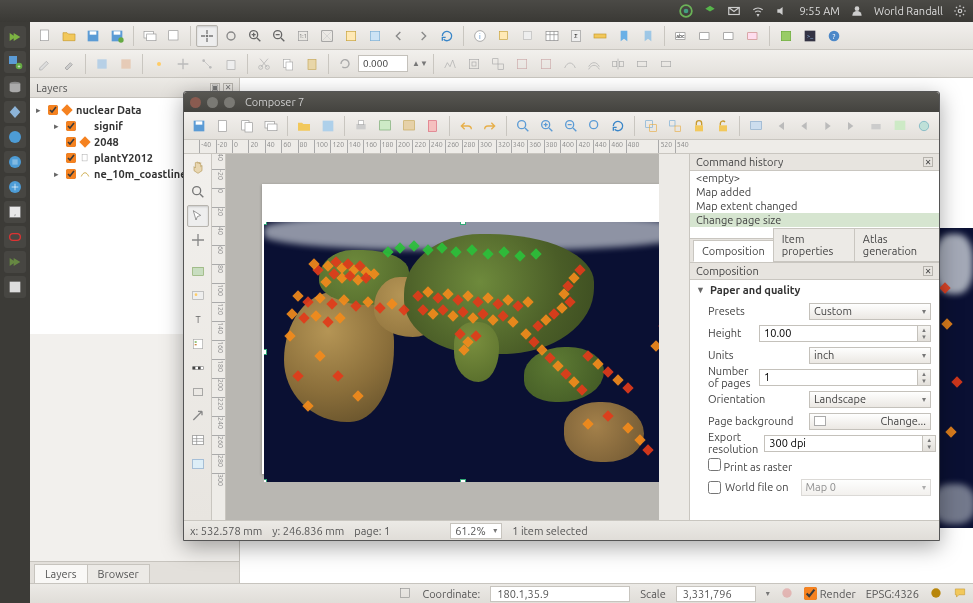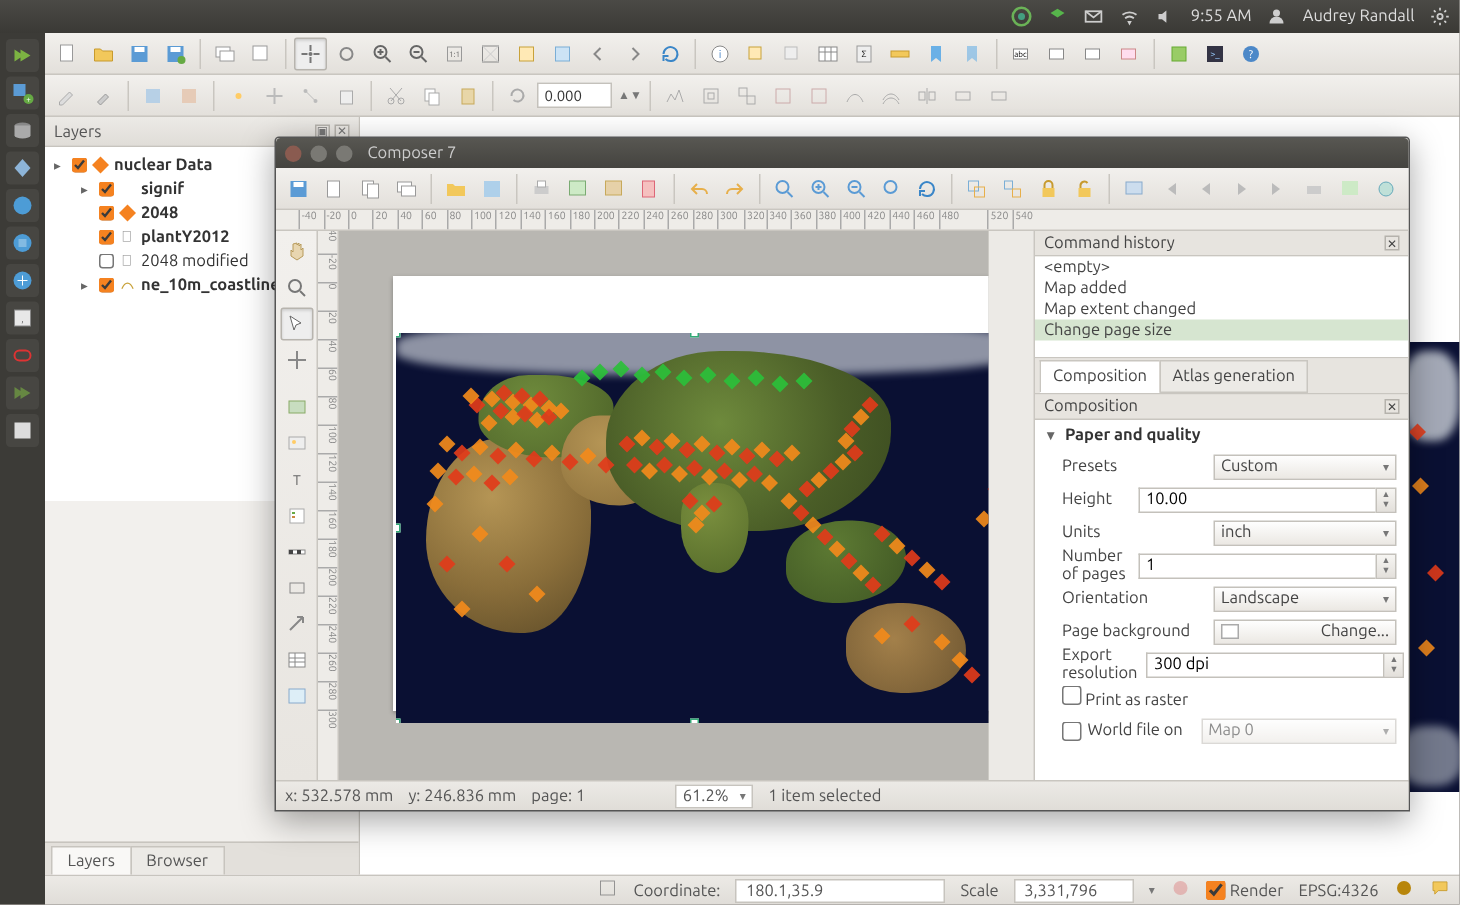--- a/index.html
+++ b/index.html
@@ -152,21 +152,21 @@
           <path d="M4 9v6h4l5 4V5L8 9z" fill="#ddd"></path>
         </svg>
       </span>
     <span>9:55 AM</span>
     <span class="tray-icon">
         <svg viewBox="0 0 24 24">
           <circle cx="12" cy="8" r="4" fill="#ddd"></circle>
           <path d="M4 20a8 8 0 0116 0z" fill="#ddd"></path>
         </svg>
       </span>
-    <span>Audrey Randall</span>
+    <span>World Randall</span>
     <span class="tray-icon">
         <svg viewBox="0 0 24 24">
           <circle cx="12" cy="12" r="3" fill="none" stroke="#ddd" stroke-width="2"></circle>
           <path d="M12 2v3M12 19v3M2 12h3M19 12h3M5 5l2 2M17 17l2 2M19 5l-2 2M5 19l2-2" stroke="#ddd" stroke-width="2"></path>
         </svg>
       </span>
   </div>
 </div>
 
 <div class="launcher">
@@ -580,28 +580,20 @@
             <span class="swatch" style="background: rgb(245, 130, 32); transform: rotate(45deg); width: 8px; height: 8px; margin: 0px 1px;"></span>
             <span class="name" style="font-weight: bold;">2048</span>
           </div>
           <div class="layer-item" style="padding-left: 22px;">
             <span class="tri"></span>
             <input type="checkbox" checked="" style="">
             <span class="swatch"><svg width="10" height="10" viewBox="0 0 24 24">
                 <rect x="5" y="3" width="12" height="16" fill="#fff" stroke="#999"></rect>
               </svg></span>
             <span class="name" style="font-weight: bold;">plantY2012</span>
-          </div>
-          <div class="layer-item" style="padding-left: 22px;">
-            <span class="tri"></span>
-            <input type="checkbox" style="">
-            <span class="swatch"><svg width="10" height="10" viewBox="0 0 24 24">
-                <rect x="5" y="3" width="12" height="16" fill="#fff" stroke="#999"></rect>
-              </svg></span>
-            <span class="name">2048 modified</span>
           </div>
           <div class="layer-item" style="padding-left: 22px;">
             <span class="tri">▸</span>
             <input type="checkbox" checked="" style="">
             <span class="swatch"><svg width="10" height="10" viewBox="0 0 24 24">
                 <path d="M3 18c5-12 13-12 18 0" stroke="#c8a23a" fill="none" stroke-width="2"></path>
               </svg></span>
             <span class="name" style="font-weight: bold;">ne_10m_coastline</span>
           </div>
         </div>
@@ -1093,20 +1085,21 @@
       </div>
       <div class="history-list" id="history-list">
           <div>&lt;empty&gt;</div>
           <div>Map added</div>
           <div>Map extent changed</div>
           <div class="sel-h">Change page size</div>
         </div>
 
       <div class="prop-tabs">
         <div class="prop-tab active">Composition</div>
+        <div class="prop-tab">Item properties</div>
         <div class="prop-tab">Atlas generation</div>
       </div>
       <div class="section-title">
         <span>Composition</span>
         <span style="font-size:8px;border:1px solid #b5b2ac;width:10px;height:10px;display:flex;align-items:center;justify-content:center">✕</span>
       </div>
       <div class="prop-body">
         <div class="disclose">
             <span class="tri">▼</span>
             <span>Paper and quality</span>

